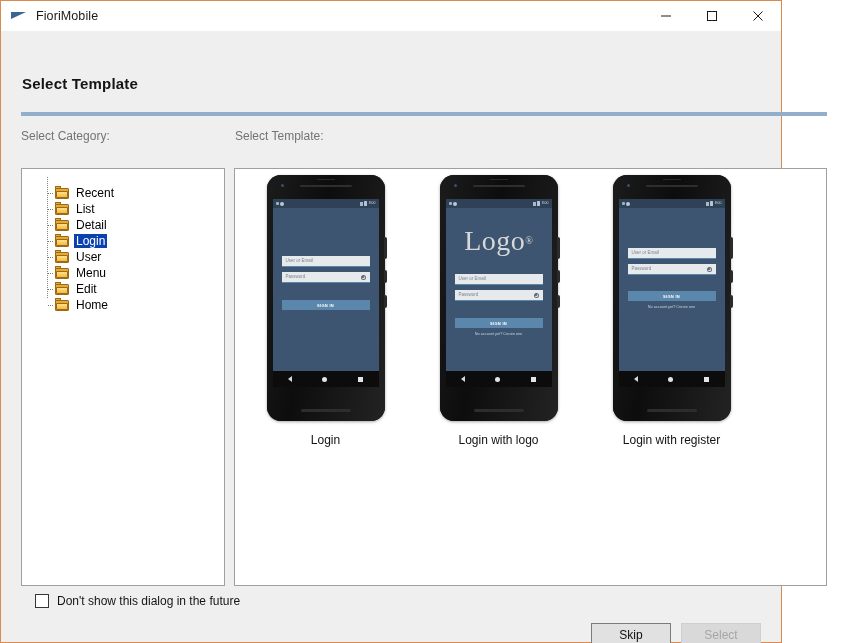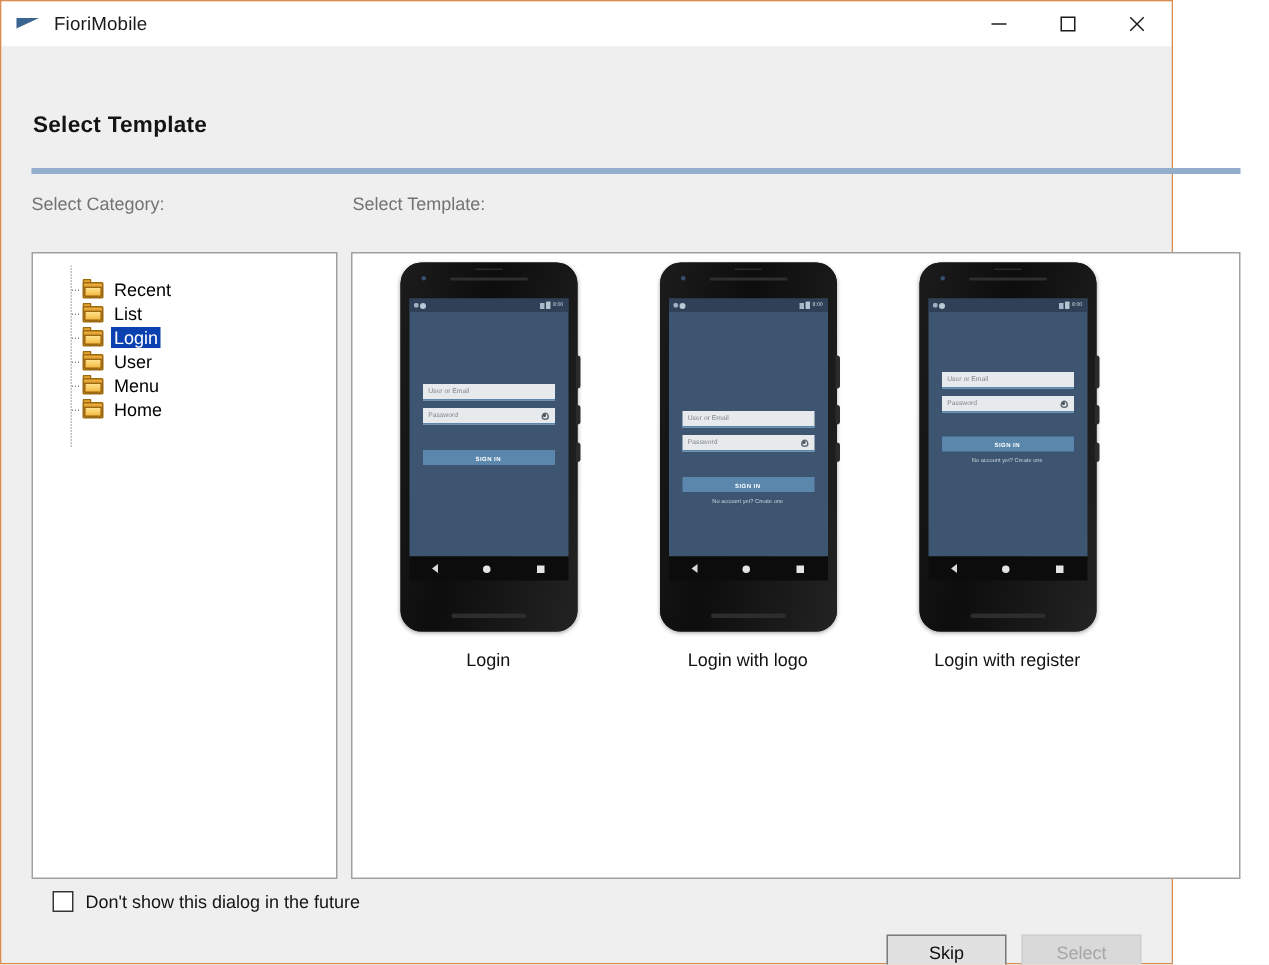--- a/index.html
+++ b/index.html
@@ -329,20 +329,29 @@
         </div>
         <div class="tree-item">
           <div class="tree-elbow"></div>
           <div class="folder">
               <div class="tab"></div>
               <div class="back"></div>
               <div class="front"></div>
             </div>
           <span class="tree-label">List</span>
         </div>
+        <div class="tree-item">
+          <div class="tree-elbow"></div>
+          <div class="folder">
+              <div class="tab"></div>
+              <div class="back"></div>
+              <div class="front"></div>
+            </div>
+          <span class="tree-label">Detail</span>
+        </div>
         <div class="tree-item selected">
           <div class="tree-elbow"></div>
           <div class="folder">
               <div class="tab"></div>
               <div class="back"></div>
               <div class="front"></div>
             </div>
           <span class="tree-label">Login</span>
         </div>
         <div class="tree-item">
@@ -355,20 +364,29 @@
           <span class="tree-label">User</span>
         </div>
         <div class="tree-item">
           <div class="tree-elbow"></div>
           <div class="folder">
               <div class="tab"></div>
               <div class="back"></div>
               <div class="front"></div>
             </div>
           <span class="tree-label">Menu</span>
+        </div>
+        <div class="tree-item">
+          <div class="tree-elbow"></div>
+          <div class="folder">
+              <div class="tab"></div>
+              <div class="back"></div>
+              <div class="front"></div>
+            </div>
+          <span class="tree-label">Edit</span>
         </div>
         <div class="tree-item">
           <div class="tree-elbow"></div>
           <div class="folder">
               <div class="tab"></div>
               <div class="back"></div>
               <div class="front"></div>
             </div>
           <span class="tree-label">Home</span>
         </div>
@@ -437,20 +455,23 @@
                   <div class="sb-dot"></div>
                   <div class="sb-gear"></div>
                 </div>
                 <div class="sb-right">
                   <div class="sb-bar"></div>
                   <div class="sb-batt"></div>
                   <div class="sb-time">8:00</div>
                 </div>
               </div>
               <div class="screen-inner">
+                <div class="logo-wrap">
+                  <span class="logo-text">Logo</span><span class="logo-reg">®</span>
+                </div>
                 <div class="field f1">
                   <span class="ph">User or Email</span>
                 </div>
                 <div class="field f2">
                   <span class="ph">Password</span>
                   <span class="eye"></span>
                 </div>
                 <div class="signin">
                   <span>SIGN IN</span>
                 </div>

